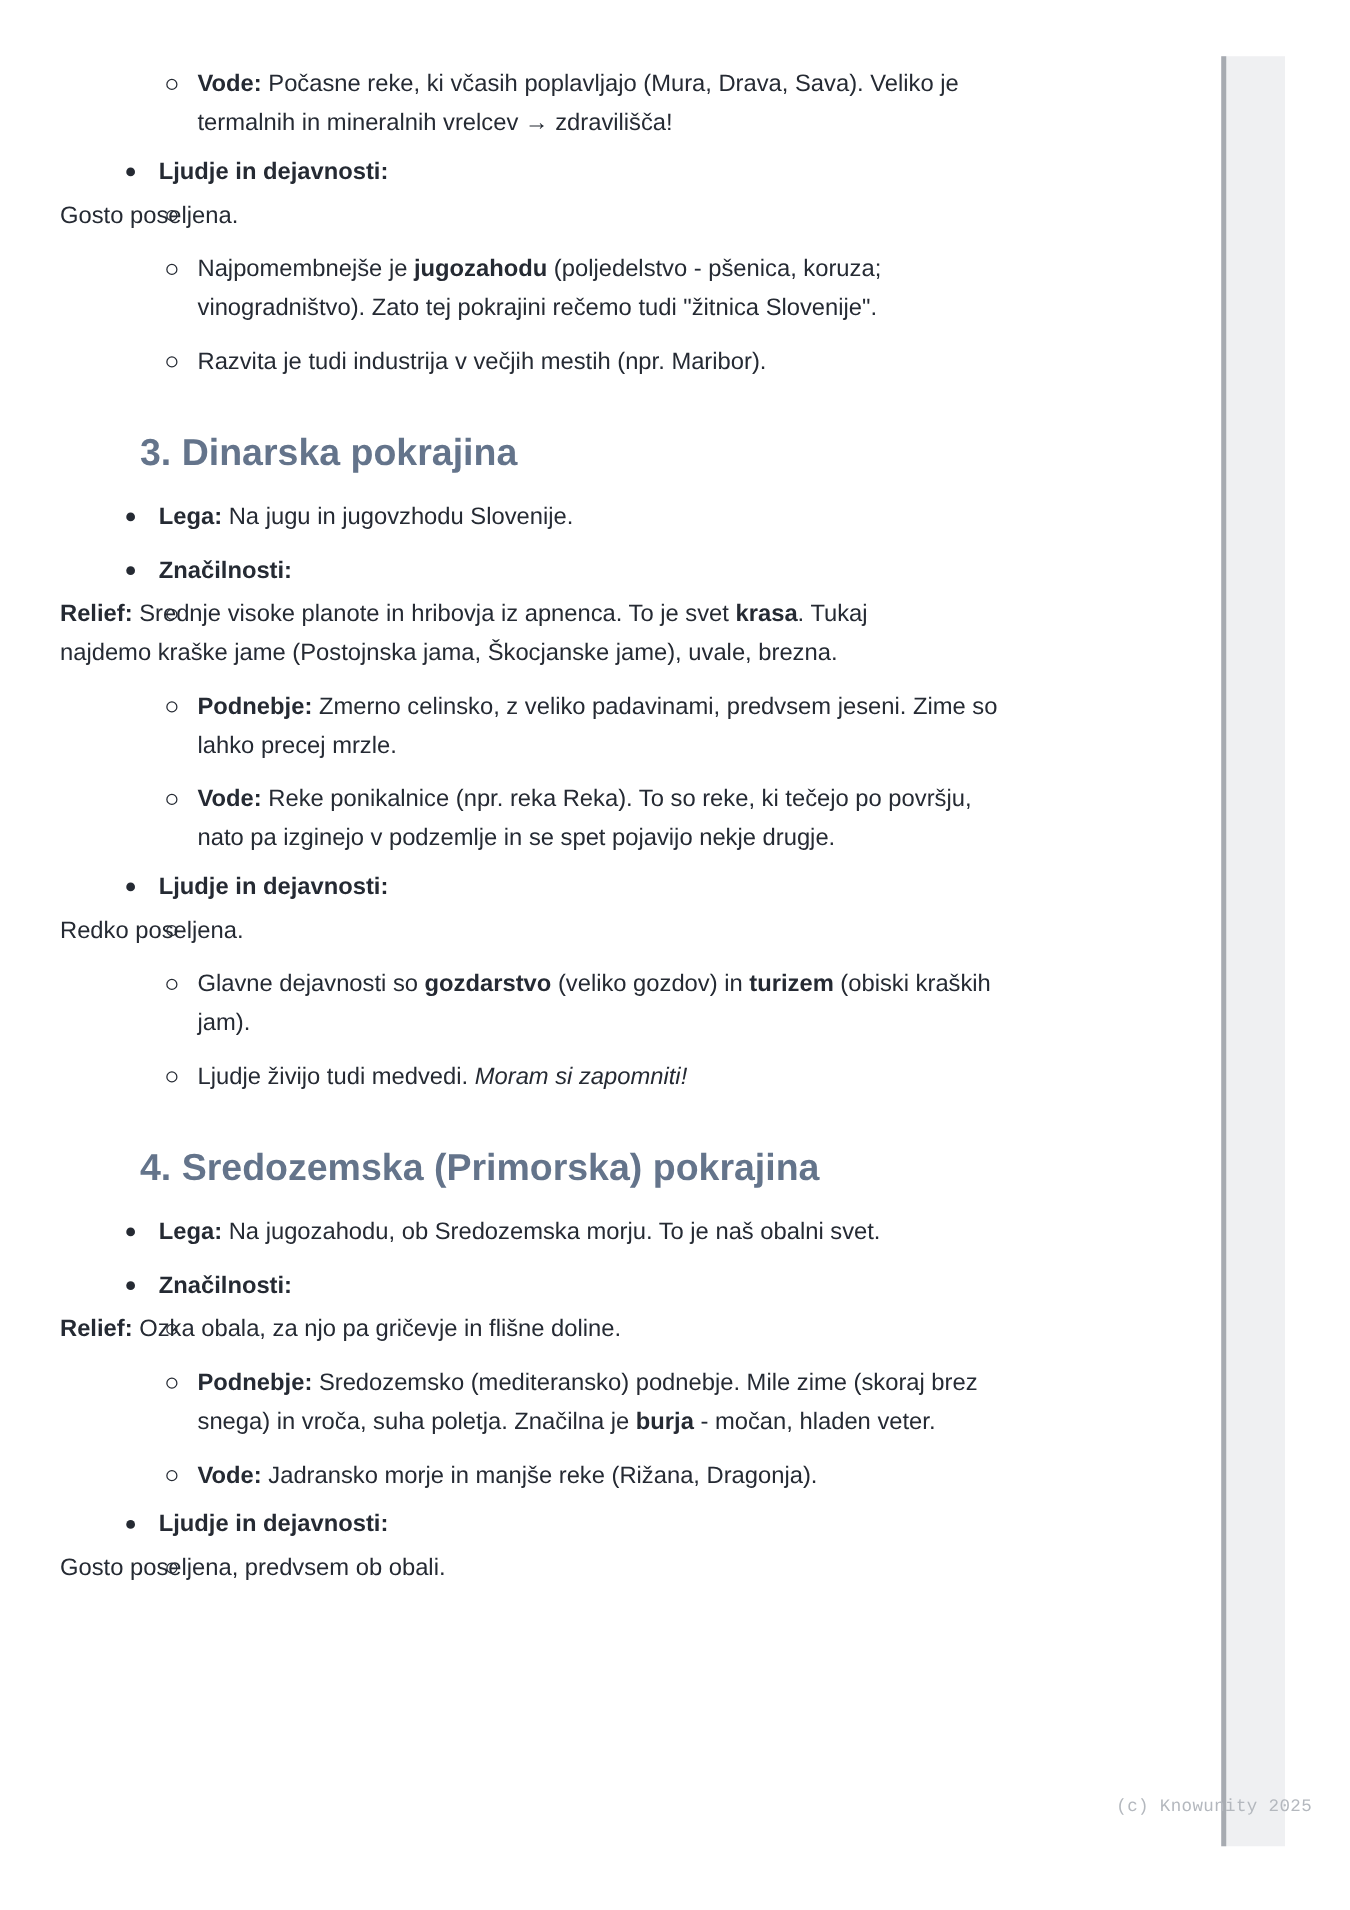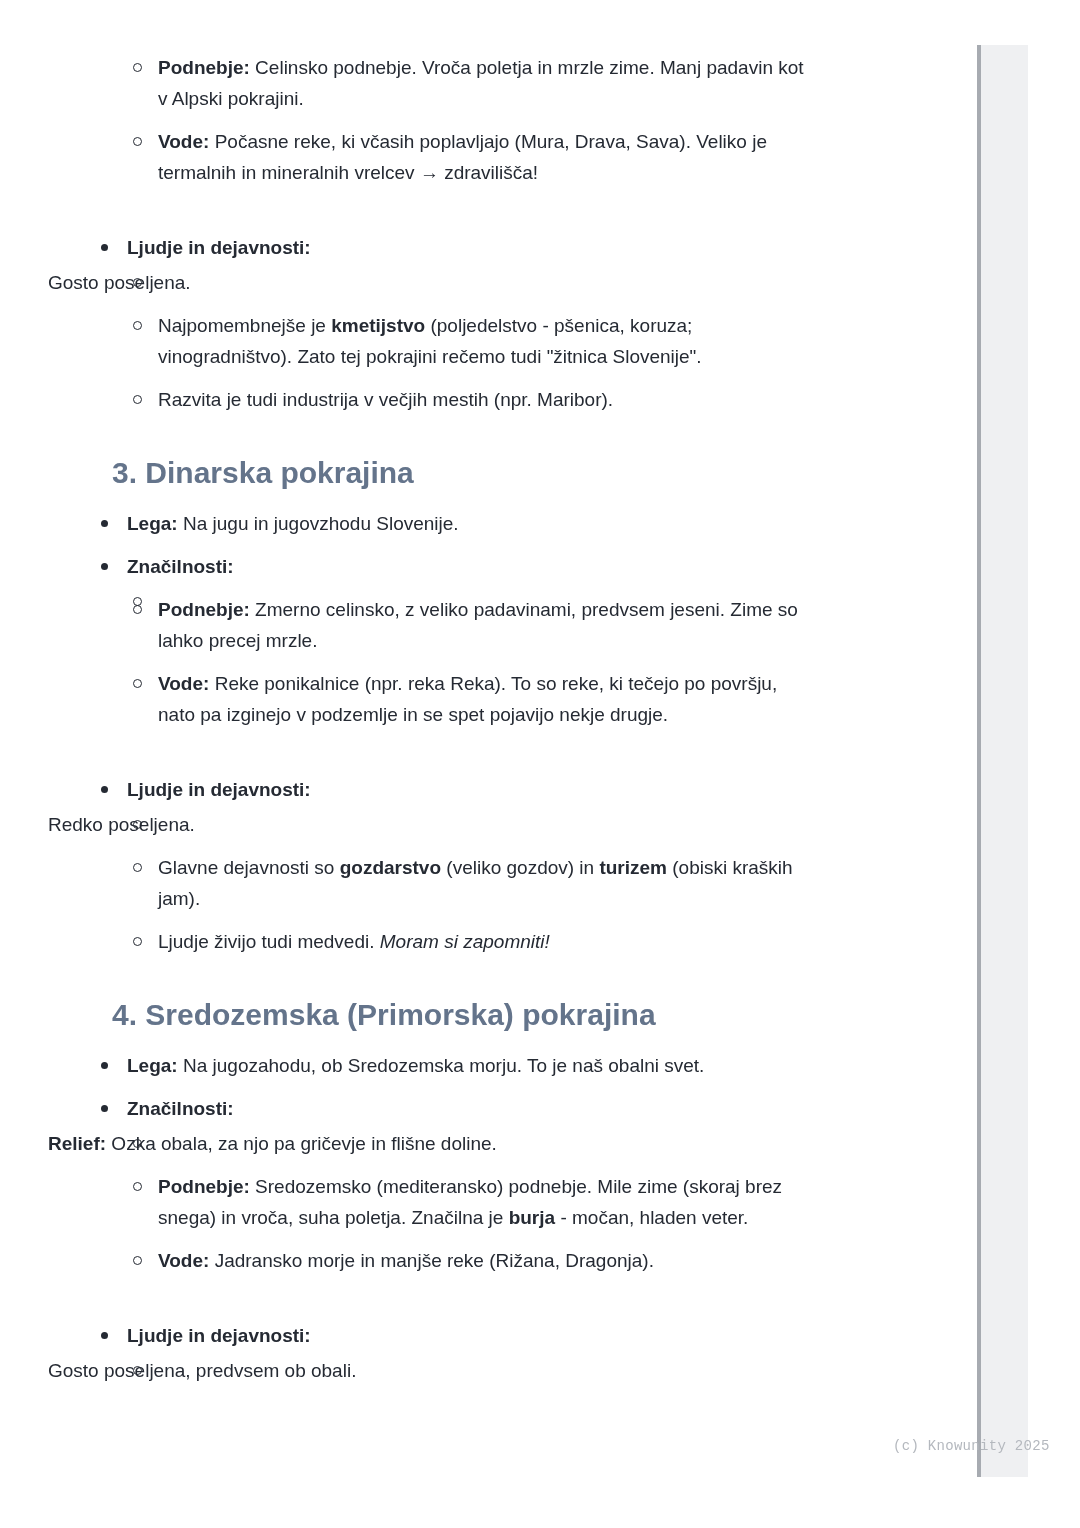--- a/index.html
+++ b/index.html
@@ -27,21 +27,21 @@
     padding-top: 40px;
   }
   .li {
     position: relative;
     font-size: 19px;
     line-height: 31px;
     margin-top: 12px;
   }
   .li.level1 { padding-left: 127px; }
   .li.level2 { padding-left: 158px; }
-  .li.level2 + .li.level1 { margin-top: 44px; }
+  .li.level2 + .li.level1 { margin-top: 8px; }
   .li.level1 + .li.level2 { margin-top: 4px; padding-left: 48px; }
   .li .txt { max-width: 660px; }
   .li.level1 .txt { max-width: 700px; }
   .marker { position: absolute; display: block; }
   .level1 > .marker {
     left: 101px; top: 12px;
     width: 7px; height: 7px;
     border-radius: 50%;
     background: var(--text);
   }
@@ -84,53 +84,50 @@
     white-space: nowrap;
     font-family: Liberation Mono, monospace;
   }
 </style>
 </head>
 <body>
 
 <div id="doc-content">
     <div class="li level2">
       <span class="marker"></span>
-      <div class="txt"><span class="b">Podnebje:</span><span> Celinsko podnebje. Vroča poletja in mrzle zime. Manj padavin kot v Alpski pokrajini.</span></div>
-    </div>
-    <div class="li level2">
-      <span class="marker"></span>
       <div class="txt"><span class="b">Vode:</span><span> Počasne reke, ki včasih poplavljajo (Mura, Drava, Sava). Veliko je termalnih in mineralnih vrelcev → zdravilišča!</span></div>
     </div>
     <div class="li level1">
       <span class="marker"></span>
       <div class="txt"><span class="b">Ljudje in dejavnosti:</span></div>
     </div>
     <div class="li level2">
       <span class="marker"></span>
       <div class="txt"><span>Gosto poseljena.</span></div>
     </div>
     <div class="li level2">
       <span class="marker"></span>
-      <div class="txt"><span>Najpomembnejše je </span><span class="b">kmetijstvo</span><span> (poljedelstvo - pšenica, koruza; vinogradništvo). Zato tej pokrajini rečemo tudi "žitnica Slovenije".</span></div>
+      <div class="txt"><span>Najpomembnejše je </span><span class="b">jugozahodu</span><span> (poljedelstvo - pšenica, koruza; vinogradništvo). Zato tej pokrajini rečemo tudi "žitnica Slovenije".</span></div>
     </div>
     <div class="li level2">
       <span class="marker"></span>
       <div class="txt"><span>Razvita je tudi industrija v večjih mestih (npr. Maribor).</span></div>
     </div>
     <h2 class="section-heading">3. Dinarska pokrajina</h2>
     <div class="li level1">
       <span class="marker"></span>
       <div class="txt"><span class="b">Lega:</span><span> Na jugu in jugovzhodu Slovenije.</span></div>
     </div>
     <div class="li level1">
       <span class="marker"></span>
       <div class="txt"><span class="b">Značilnosti:</span></div>
     </div>
     <div class="li level2">
       <span class="marker"></span>
+      <div class="txt"><span class="b">Relief:</span><span> Srednje visoke planote in hribovja iz apnenca. To je svet </span><span class="b">krasa</span><span>. Tukaj najdemo kraške jame (Postojnska jama, Škocjanske jame), uvale, brezna.</span></div>
     </div>
     <div class="li level2">
       <span class="marker"></span>
       <div class="txt"><span class="b">Podnebje:</span><span> Zmerno celinsko, z veliko padavinami, predvsem jeseni. Zime so lahko precej mrzle.</span></div>
     </div>
     <div class="li level2">
       <span class="marker"></span>
       <div class="txt"><span class="b">Vode:</span><span> Reke ponikalnice (npr. reka Reka). To so reke, ki tečejo po površju, nato pa izginejo v podzemlje in se spet pojavijo nekje drugje.</span></div>
     </div>
     <div class="li level1">

